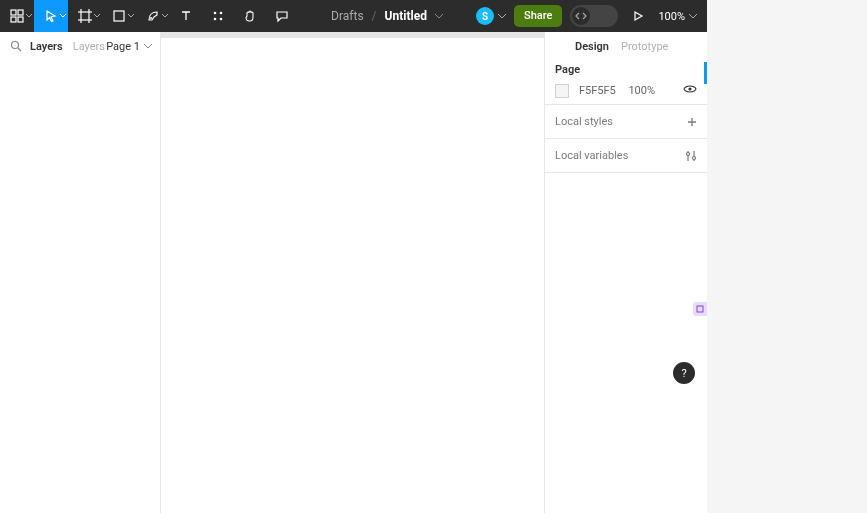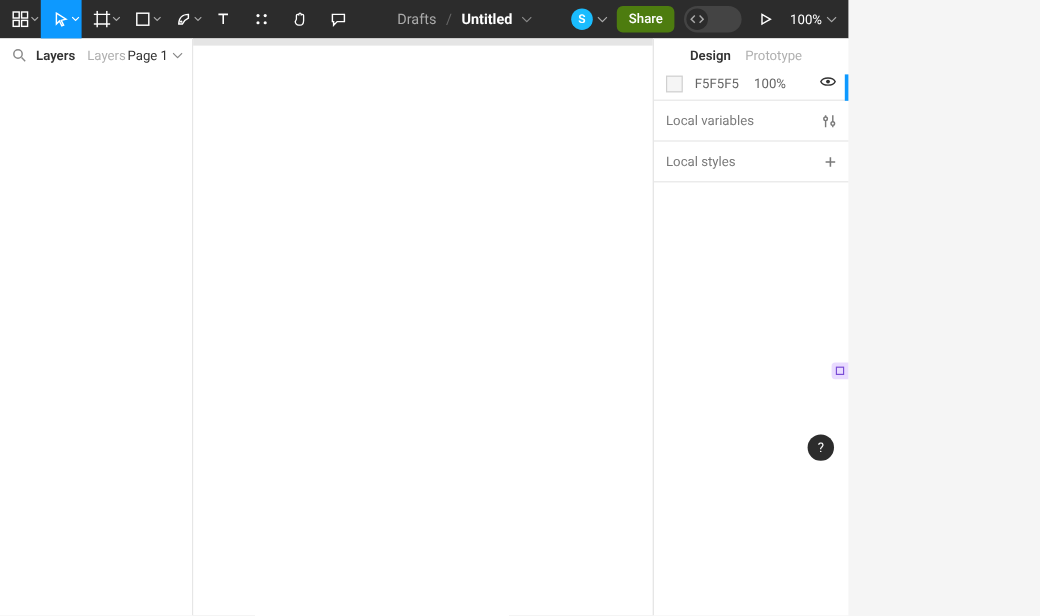--- a/index.html
+++ b/index.html
@@ -246,56 +246,57 @@
     </div>
 
     <div class="rightpanel">
       <div class="rp-tabs">
         <span class="rp-tab active">Design</span>
         <span class="rp-tab">Prototype</span>
       </div>
       <div class="blue-tick"></div>
 
       <div class="rp-section header">
+        <div class="rp-label">Page</div>
         <div class="rp-row">
           <div class="swatch"></div>
           <span class="hex">F5F5F5</span>
           <span class="pct">100%</span>
           <span class="eye">
             <svg width="14" height="10" viewBox="0 0 14 10">
                 <path d="M1 5 C3 1 11 1 13 5 C11 9 3 9 1 5 Z" fill="none" stroke="#333" stroke-width="1.1"></path>
                 <circle cx="7" cy="5" r="1.6" fill="#333"></circle>
               </svg>
           </span>
         </div>
+      </div>
+
+      <div class="rp-click">
+        <span>Local styles</span>
+        <span class="icon">
+          <svg width="10" height="10" viewBox="0 0 10 10">
+              <path d="M5 1 V9 M1 5 H9" stroke="#7a7a7a" stroke-width="1.3"></path>
+            </svg>
+        </span>
       </div>
 
       <div class="rp-click">
         <span>Local variables</span>
         <span class="icon">
           <svg width="12" height="12" viewBox="0 0 12 12">
               <g stroke="#7a7a7a" stroke-width="1.2">
                 <line x1="3" y1="1" x2="3" y2="11"></line>
                 <line x1="9" y1="1" x2="9" y2="11"></line>
                 <circle cx="3" cy="4" r="1.5" fill="#fff"></circle>
                 <circle cx="9" cy="8" r="1.5" fill="#fff"></circle>
               </g>
             </svg>
         </span>
       </div>
 
-      <div class="rp-click">
-        <span>Local styles</span>
-        <span class="icon">
-          <svg width="10" height="10" viewBox="0 0 10 10">
-              <path d="M5 1 V9 M1 5 H9" stroke="#7a7a7a" stroke-width="1.3"></path>
-            </svg>
-        </span>
-      </div>
-
 
       <div class="rp-rest"></div>
 
       <div class="mini-tag">
         <svg width="8" height="8" viewBox="0 0 8 8">
             <rect x="1" y="1" width="6" height="6" fill="none" stroke="#7a4dd6" stroke-width="1"></rect>
           </svg>
       </div>
       <div class="help-fab">?</div>
     </div>

